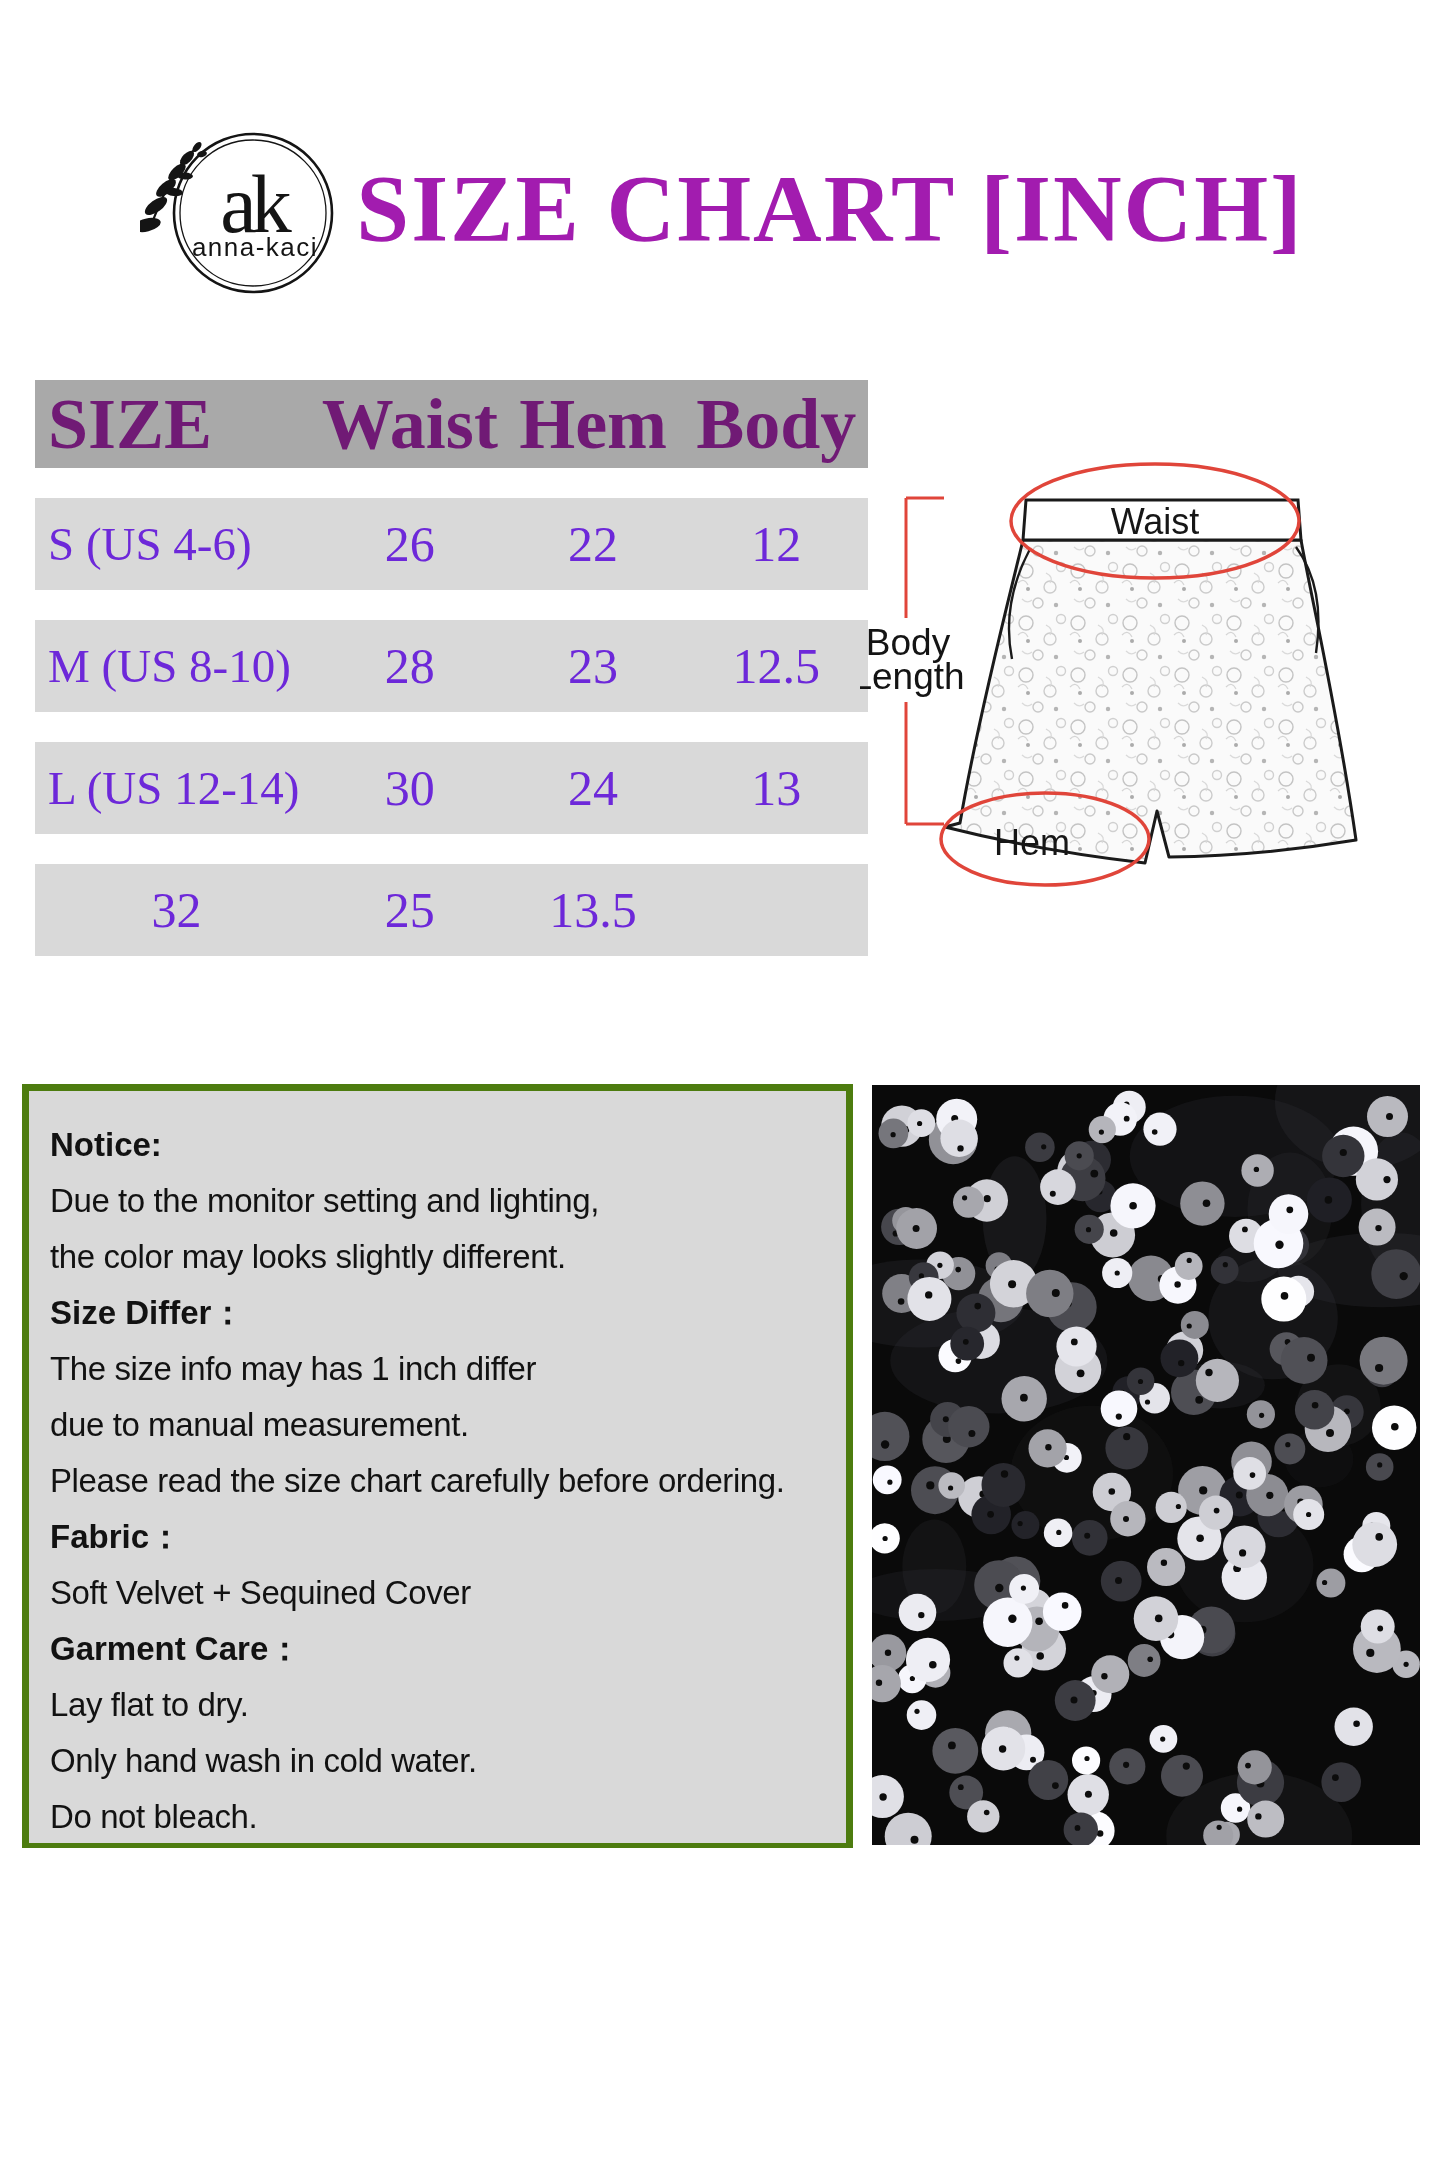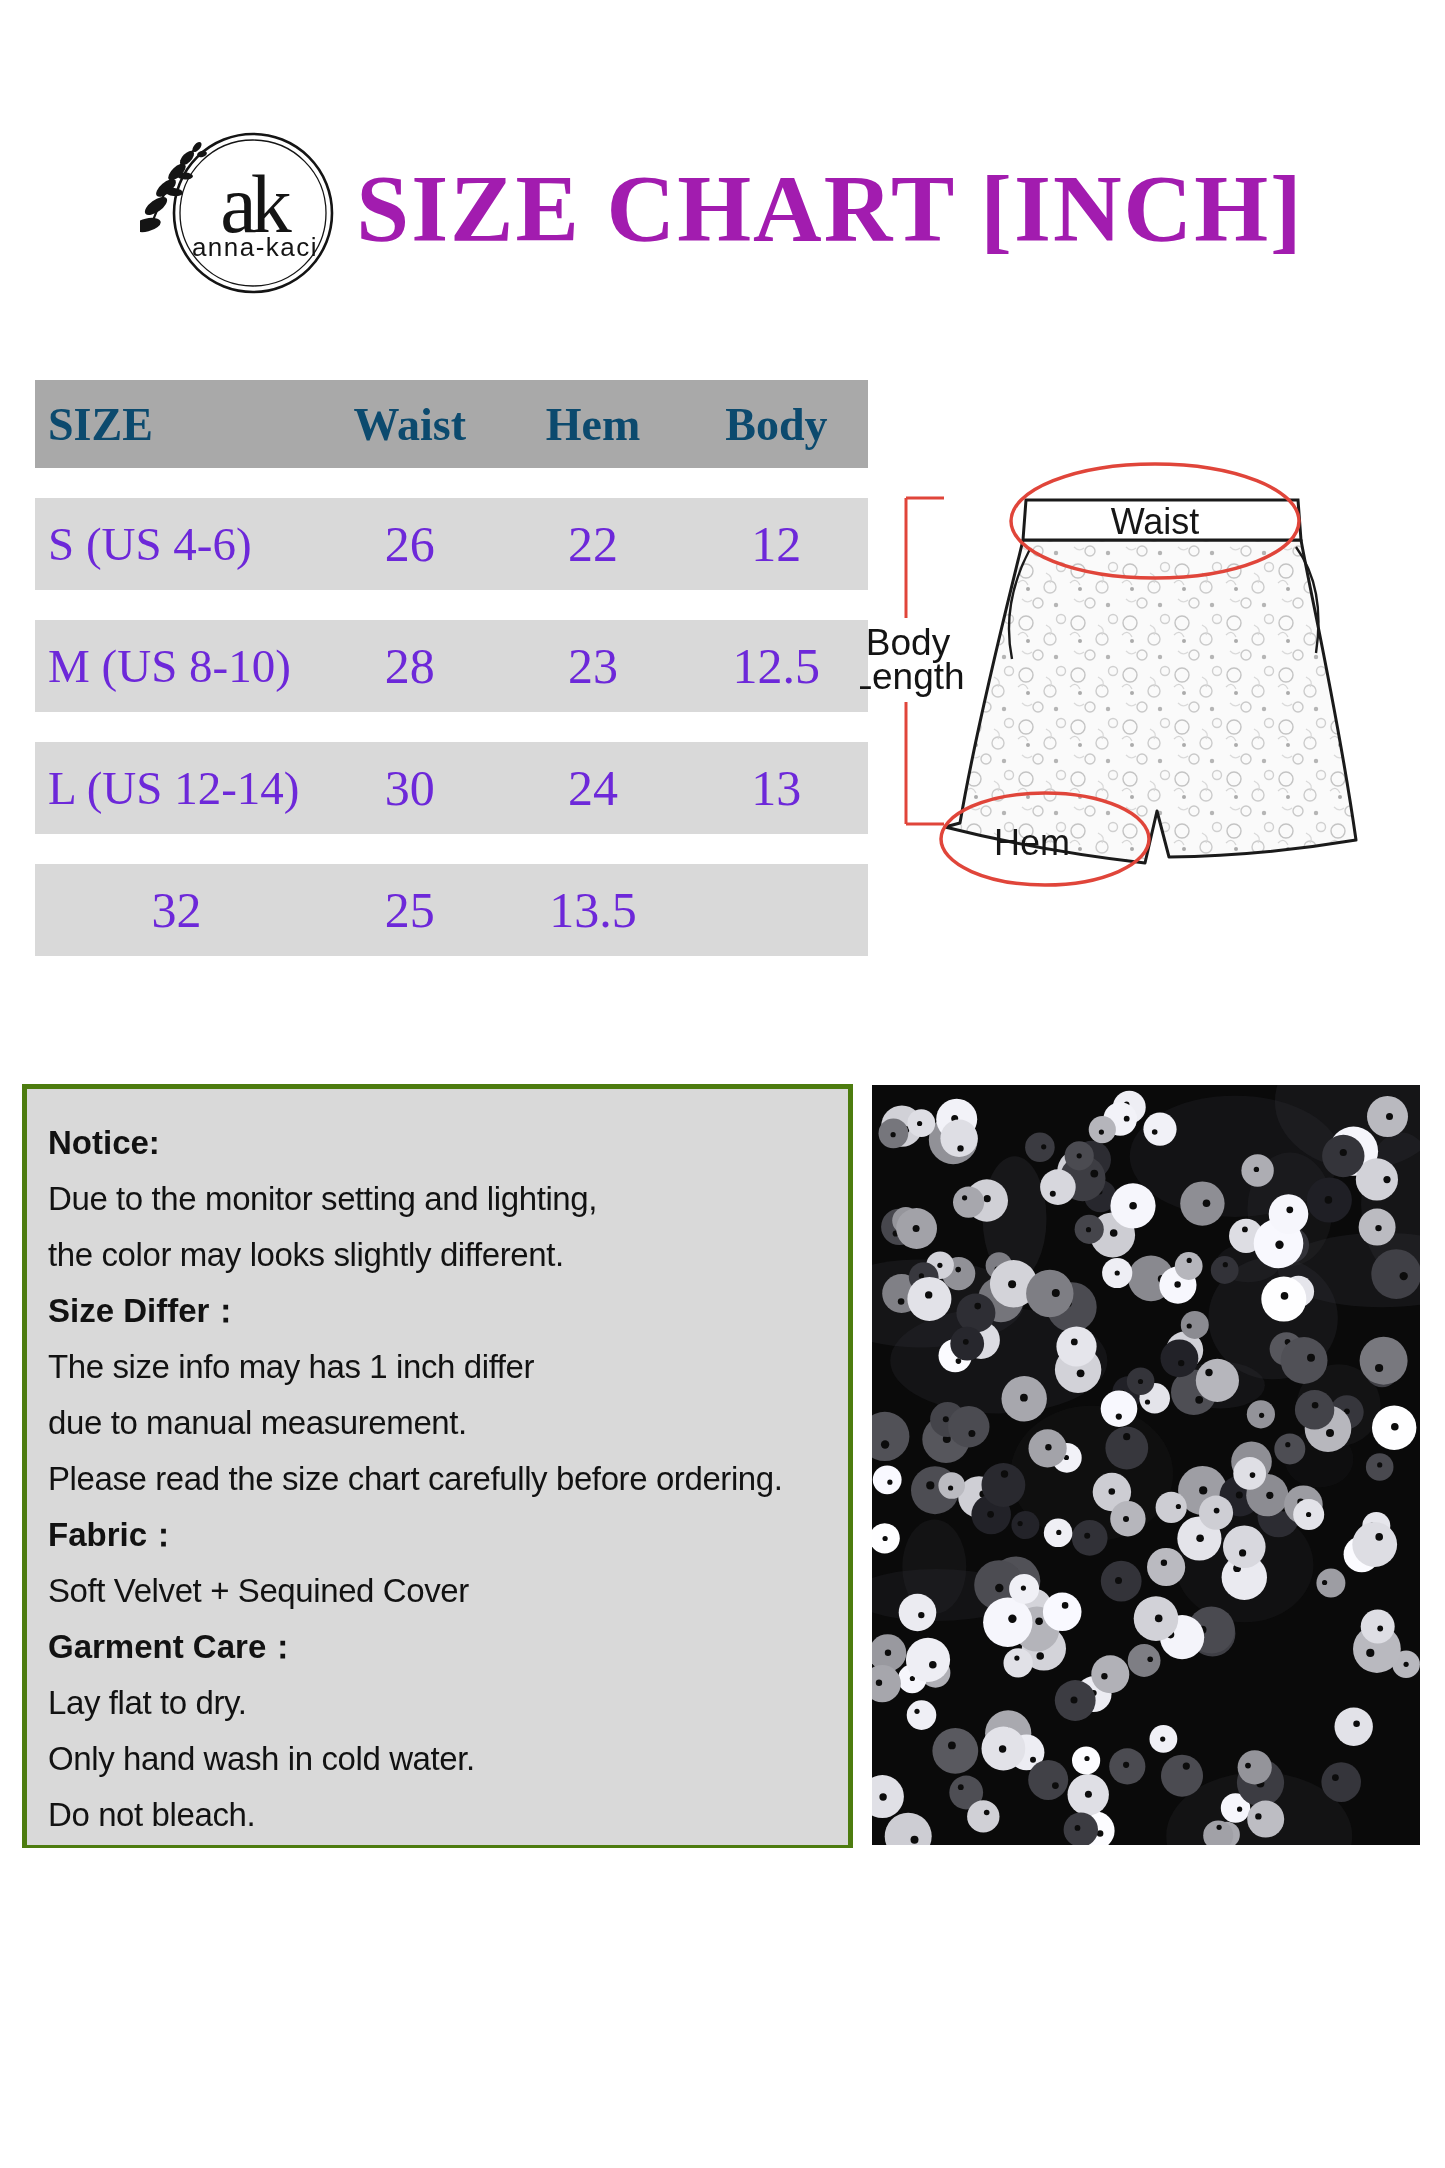--- a/index.html
+++ b/index.html
@@ -9,32 +9,32 @@
 
   
   #logo{left:140px;top:126px;width:200px;height:178px;}
   #page-title{left:348px;top:162px;width:964px;text-align:center;white-space:nowrap;
               font-family:"Liberation Serif",serif;font-weight:700;font-size:95px;
               letter-spacing:2px;color:#a21caf;line-height:1;}
 
   
   #size-table{left:35px;top:380px;width:833px;}
   .t-head,.t-row{display:grid;grid-template-columns:34% 22% 22% 22%;align-items:center;}
-  .t-head{height:88px;background:#a9a9a9;color:#0c4a6e;font-weight:700;font-size:46px;}
+  .t-head{height:88px;background:#a9a9a9;color:#701a75;font-weight:700;font-size:72px;}
   .t-row{height:92px;background:#d9d9d9;color:#6d28d9;font-size:47px;margin-top:30px;}
   .c-left{padding-left:13px;white-space:nowrap;}
   .c-mid{text-align:center;white-space:nowrap;}
   .t-row .c-mid{font-size:50px;}
 
   
   #shorts-diagram{left:860px;top:455px;}
 
   
   #notice-box{left:22px;top:1084px;width:831px;height:766px;box-sizing:border-box;
-              background:#d9d9d9;border:5px solid #4d7c0f;padding:26px 30px 0 21px;
+              background:#d9d9d9;border:7px solid #4d7c0f;padding:26px 30px 0 21px;
               font-family:"Liberation Sans",sans-serif;font-size:33px;color:#121212;
               letter-spacing:-0.4px;overflow:hidden;}
   .n-line{line-height:56px;white-space:nowrap;}
   .n-line.b{font-weight:700;letter-spacing:0;}
 
   
   #fabric-photo{left:872px;top:1085px;}
 </style>
 </head>
 <body>

